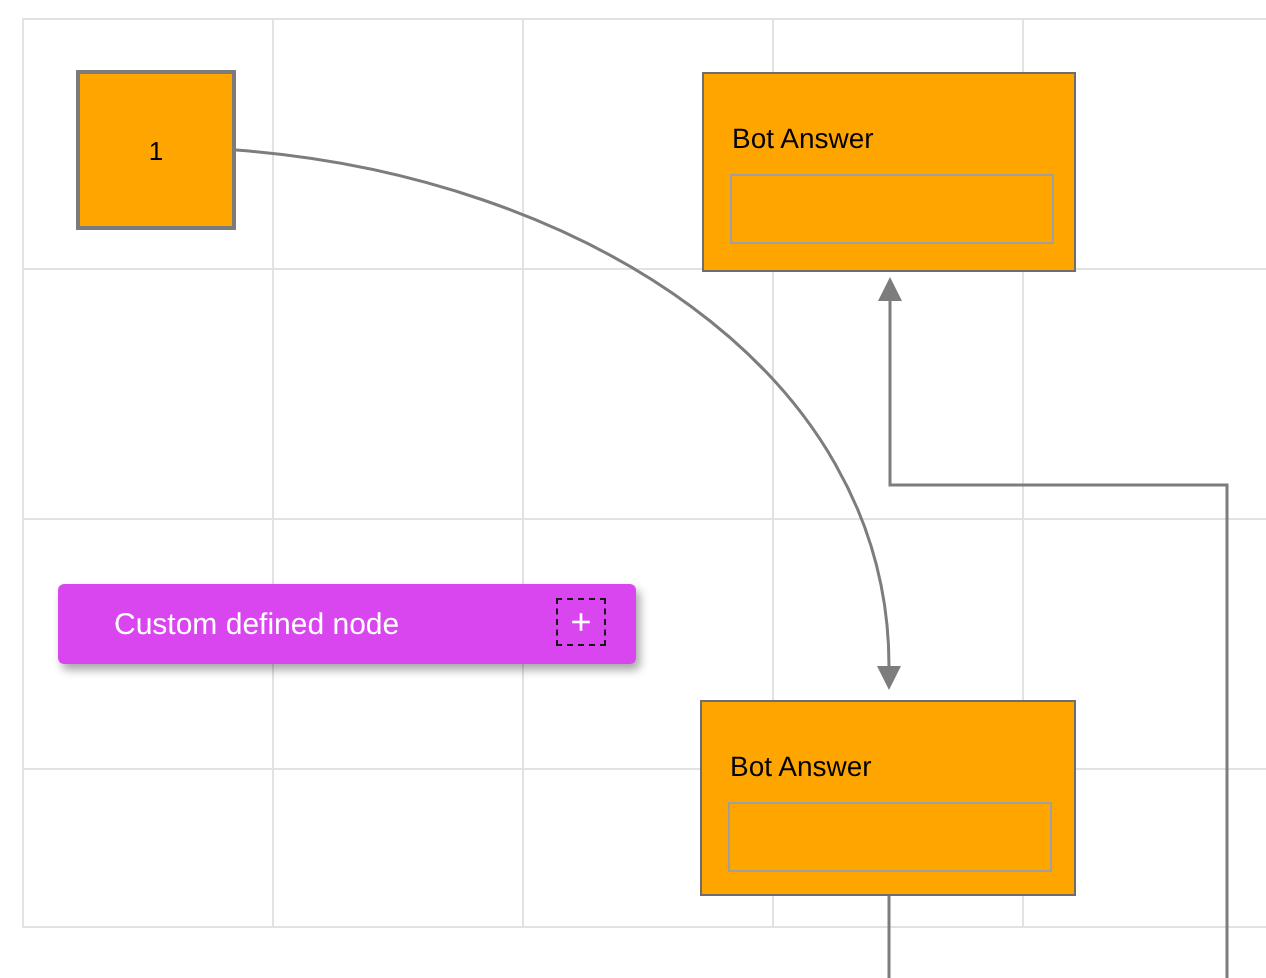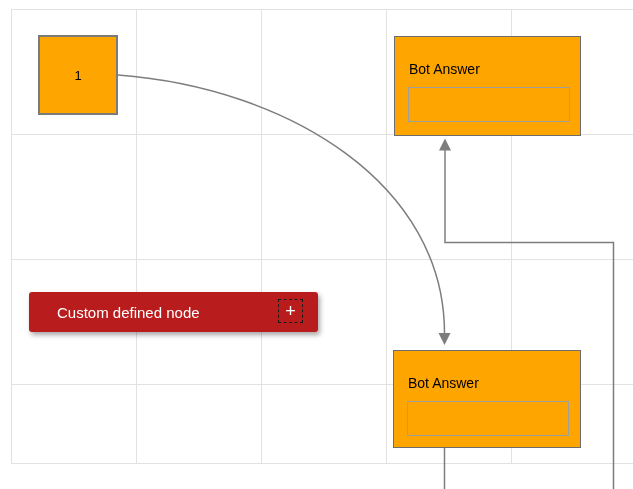--- a/index.html
+++ b/index.html
@@ -19,35 +19,35 @@
   svg.connectors g{pointer-events:auto;}
 
   .node{position:absolute;box-sizing:border-box;}
   .square-node{
     left:38px;top:35px;width:80px;height:80px;
     background:#ffa500;border:2px solid #7b7b7b;
     display:flex;align-items:center;justify-content:center;
     font-size:13px;color:#000000;
   }
   .bot-node{
-    background:#ffa500;border:1.5px solid #6d6d6d;margin-left:43px;
+    background:#ffa500;border:1.5px solid #6d6d6d;
   }
   .bot-node.top{left:351px;top:36px;width:187px;height:100px;}
   .bot-node.bottom{left:350px;top:350px;width:188px;height:98px;}
   .bot-title{
     position:absolute;left:14px;top:24px;
     font-size:14px;color:#000000;white-space:nowrap;
   }
   .bot-input{
     position:absolute;left:13px;top:50px;width:162px;height:35px;
     border:1px solid #9f9f9f;box-sizing:border-box;background:transparent;
   }
   .custom-node{
     left:29px;top:292px;width:289px;height:40px;
-    background:#b91c1c;border-radius:3px;
+    background:#d946ef;border-radius:3px;
     box-shadow:2px 3px 5px rgba(0,0,0,0.35);
     display:flex;align-items:center;
     padding-left:28px;box-sizing:border-box;
     color:#ffffff;font-size:15px;
   }
   .plus-box{
     position:absolute;right:15px;top:7px;width:25px;height:24px;
     border:1px dashed #1a1a1a;box-sizing:border-box;
     display:flex;align-items:center;justify-content:center;
     color:#ffffff;font-size:18px;line-height:1;cursor:pointer;

